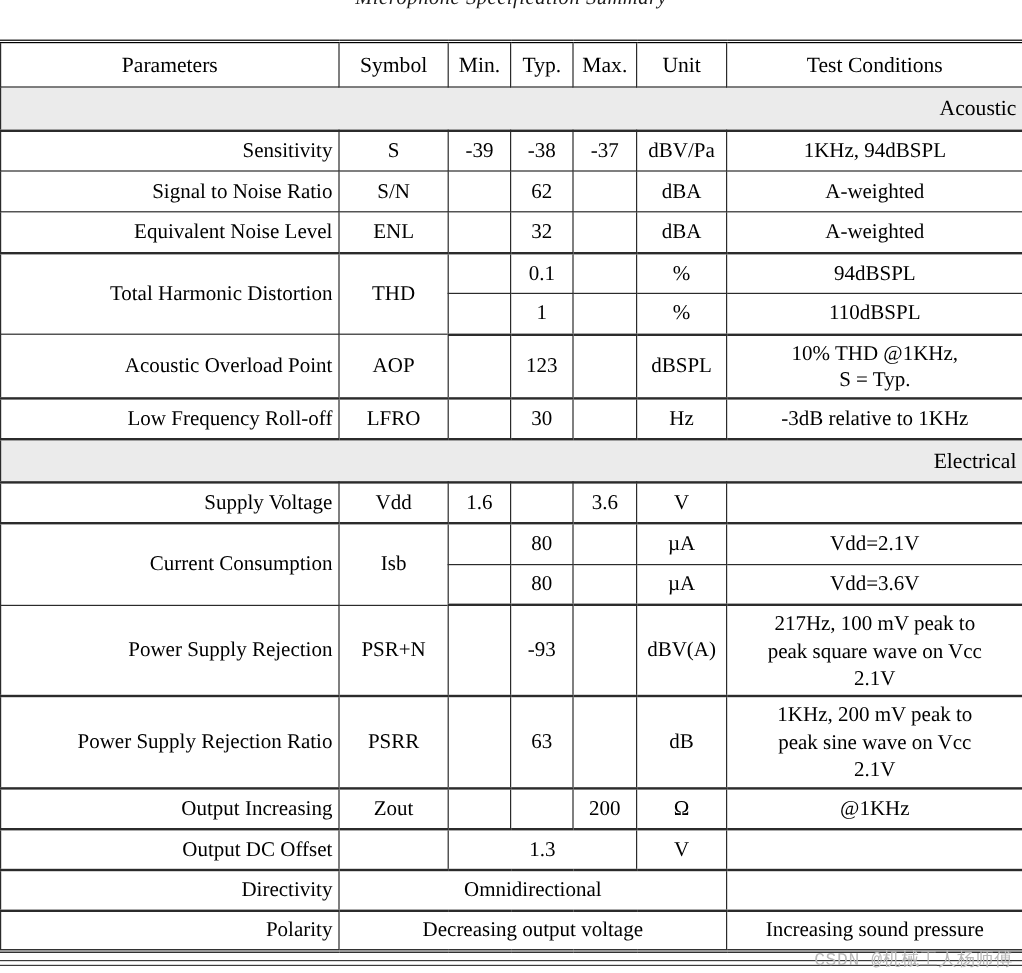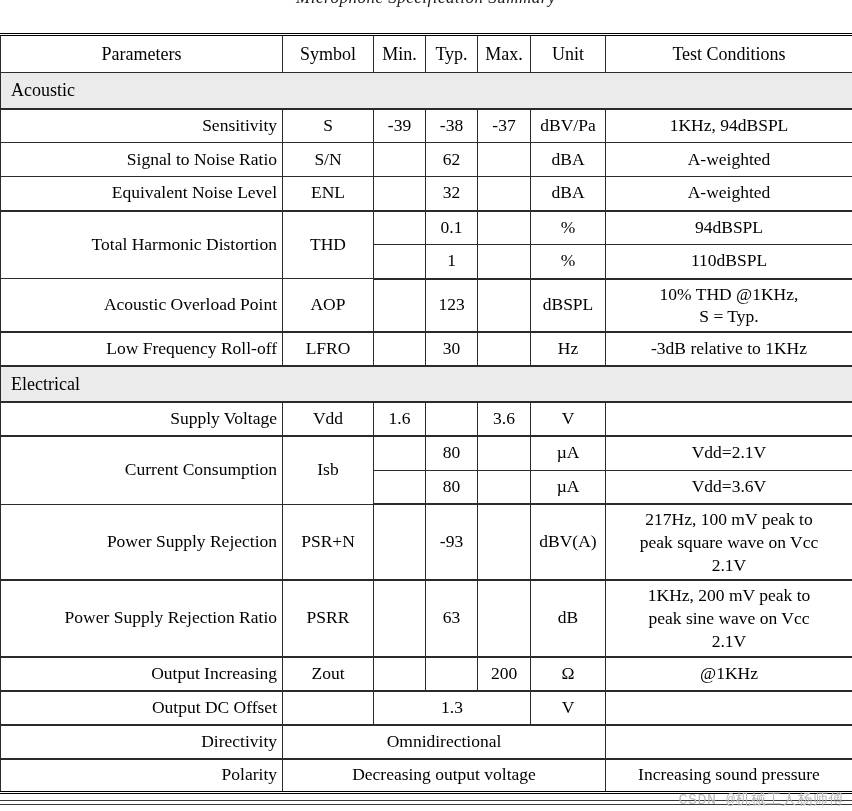--- a/index.html
+++ b/index.html
@@ -71,21 +71,21 @@
     border-top: 3px double #000000;
     border-bottom: 1px solid #2b2b2b;
     text-align: center;
     height: 38px;
     font-size: 18px;
   }
 
   
   tr.section td {
     background: #ebebeb;
-    text-align: left;
+    text-align: right;
     padding-left: 10px;
     height: 36px;
     border-top: 1px solid #2b2b2b;
     border-bottom: 2px solid #2b2b2b;
     font-size: 18px;
   }
 
   td.param {
     text-align: right;
     padding-left: 6px;

